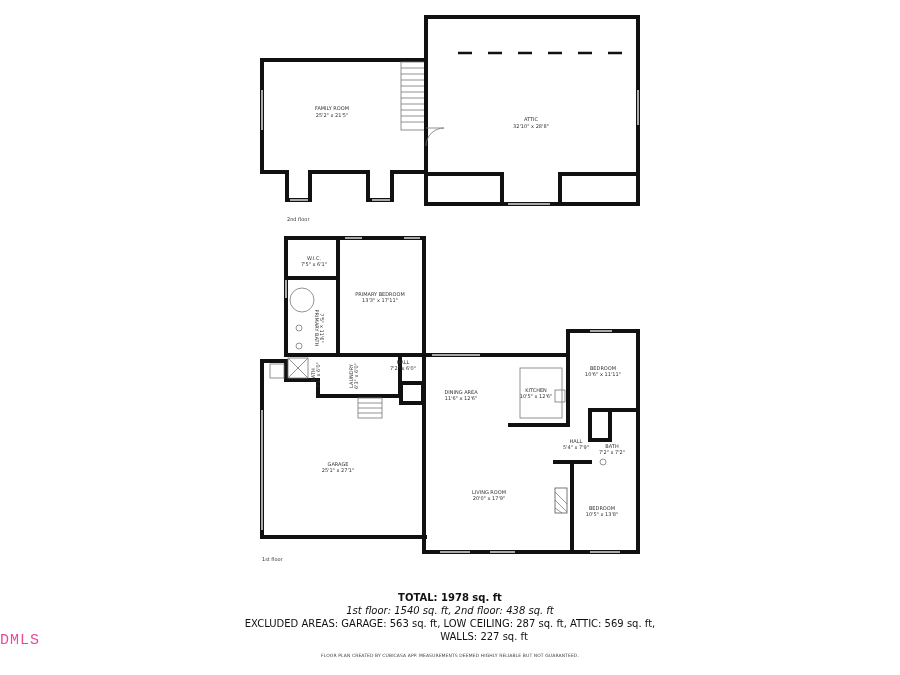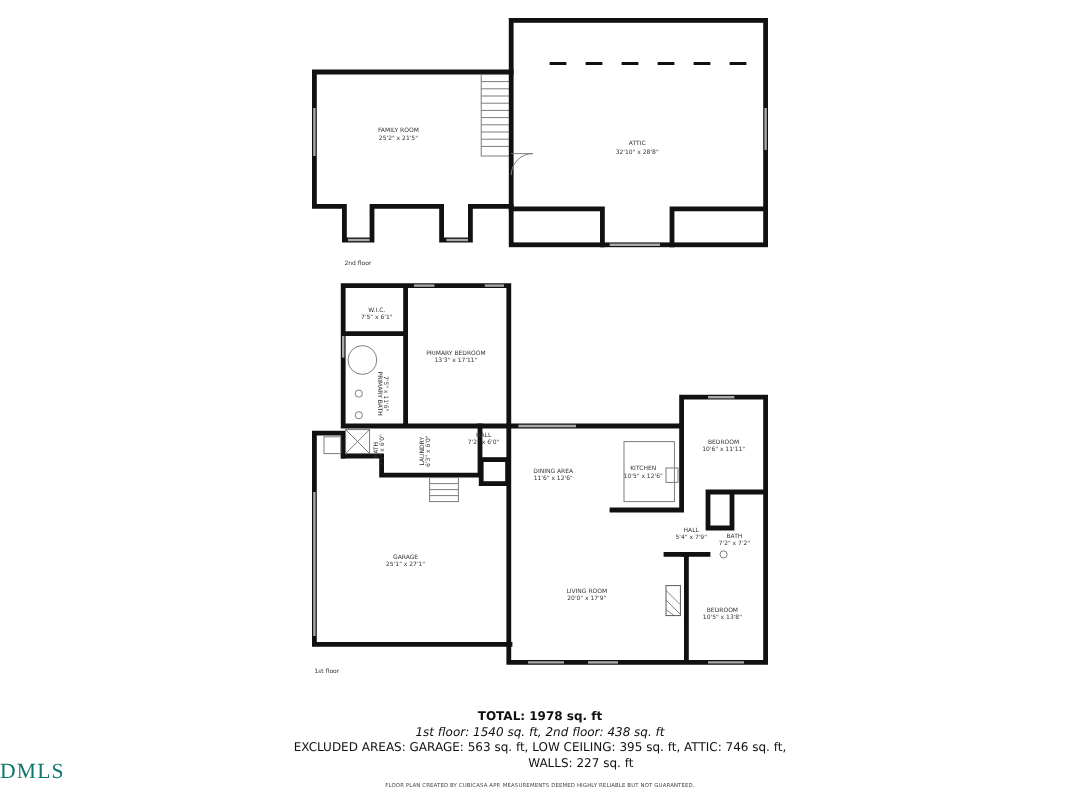--- a/index.html
+++ b/index.html
@@ -9,21 +9,21 @@
   .thin { stroke:#777; stroke-width:0.8; fill:none; }
   .win { stroke:#aaa; stroke-width:2; fill:#fff; }
   .lbl { font-family:"DejaVu Sans", sans-serif; font-size:5px; fill:#333; text-anchor:middle; }
   .floorlbl { font-family:"DejaVu Sans", sans-serif; font-size:5px; fill:#333; }
   .summary { position:absolute; left:0; width:900px; text-align:center; color:#111; font-family:"DejaVu Sans", sans-serif; }
   #total { top:592px; font-size:10px; font-weight:bold; }
   #line1 { top:605px; font-size:10px;font-style:italic; }
   #line2 { top:618px; font-size:10px; }
   #line3 { top:631px; font-size:10px;padding-left:34px; }
   #disclaimer { top:653px; font-size:4.5px; color:#444; letter-spacing:0.1px; }
-  #mls { position:absolute; left:0; top:632px; font-size:18px; color:#0f766e; font-family:Liberation Serif, serif; letter-spacing:1px; font-weight:200; }
+  #mls { position:absolute; left:0; top:632px; font-size:15px; color:#ec4899; font-family:Liberation Mono, monospace; letter-spacing:1px; font-weight:200; }
 </style>
 </head>
 <body>
 
 <svg id="plan" viewBox="0 0 900 675" xmlns="http://www.w3.org/2000/svg">
 
   <g>
 
     <path class="wall" d="M262,60 L426,60 M262,60 L262,172 L287,172 L287,200 L310,200 L310,172 L368,172 L368,200 L392,200 L392,172 L426,172"></path>
 
@@ -134,16 +134,16 @@
     <text class="lbl" x="489" y="500">20'0" x 17'9"</text>
     <text class="lbl" x="602" y="510">BEDROOM</text>
     <text class="lbl" x="602" y="516">10'5" x 13'8"</text>
 
     <text class="floorlbl" x="262" y="561">1st floor</text>
   </g>
 </svg>
 
 <div class="summary" id="total">TOTAL: 1978 sq. ft</div>
 <div class="summary" id="line1">1st floor: 1540 sq. ft, 2nd floor: 438 sq. ft</div>
-<div class="summary" id="line2">EXCLUDED AREAS: GARAGE: 563 sq. ft, LOW CEILING: 395 sq. ft, ATTIC: 746 sq. ft,</div>
+<div class="summary" id="line2">EXCLUDED AREAS: GARAGE: 563 sq. ft, LOW CEILING: 287 sq. ft, ATTIC: 569 sq. ft,</div>
 <div class="summary" id="line3">WALLS: 227 sq. ft</div>
 <div class="summary" id="disclaimer">FLOOR PLAN CREATED BY CUBICASA APP. MEASUREMENTS DEEMED HIGHLY RELIABLE BUT NOT GUARANTEED.</div>
 <div id="mls">DMLS</div>
 
 </body></html>

